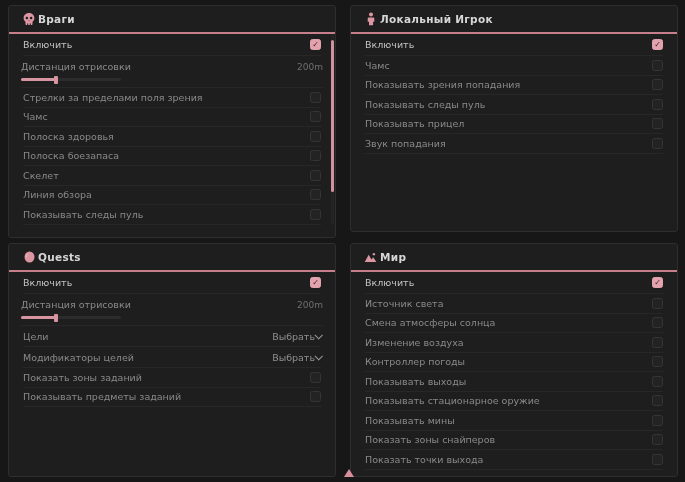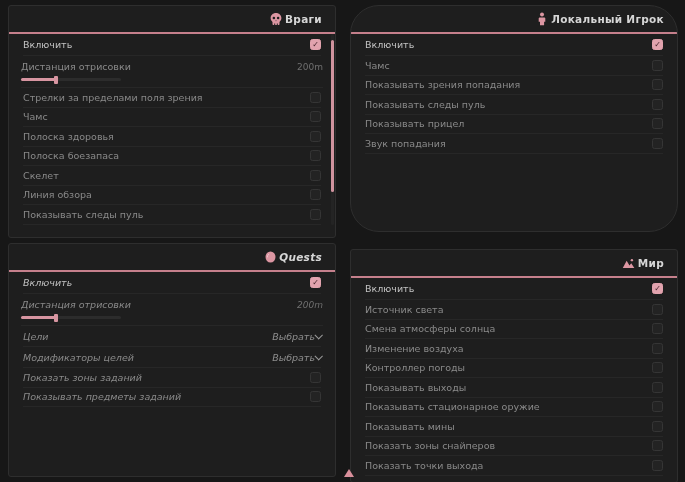--- a/index.html
+++ b/index.html
@@ -18,27 +18,26 @@
   .screen{
     position:relative;width:685px;height:482px;background:var(--screen-bg);
     font-family:"DejaVu Sans","Liberation Sans",sans-serif;overflow:hidden;
   }
   .panel{
     position:absolute;background:var(--panel-bg);
     border:1px solid var(--border);border-radius:3px;
     box-sizing:border-box;overflow:hidden;
   }
   .pos-tl{left:8px;top:5px;width:328px;height:233px;}
-  .pos-tr{left:350px;top:5px;width:328px;height:227px;border-radius:29px;}
-  .pos-bl{left:8px;top:243px;width:328px;height:234px;font-style:italic;}
-  .pos-br{left:350px;top:249px;width:328px;height:234px;}
+  .pos-tr{left:350px;top:5px;width:328px;height:227px;}
+  .pos-bl{left:8px;top:243px;width:328px;height:234px;}
+  .pos-br{left:350px;top:243px;width:328px;height:234px;}
   .panel-header{
     display:flex;align-items:center;gap:2px;height:26px;padding:0 13px;
     border-bottom:2px solid var(--header-line);
-    justify-content:flex-end;
   }
   .panel-title{font-size:10.5px;font-weight:bold;color:#d6d6d6;letter-spacing:.3px;}
   .panel-icon{width:14px;height:14px;display:flex;align-items:center;justify-content:center;}
   .panel-icon svg{display:block;}
   .panel-body{position:relative;padding:0 2px;}
   .row{
     display:flex;align-items:center;justify-content:space-between;
     margin:0 12px;border-bottom:1px solid var(--divider);box-sizing:border-box;
   }
   .row.h-enable{height:22px;}

